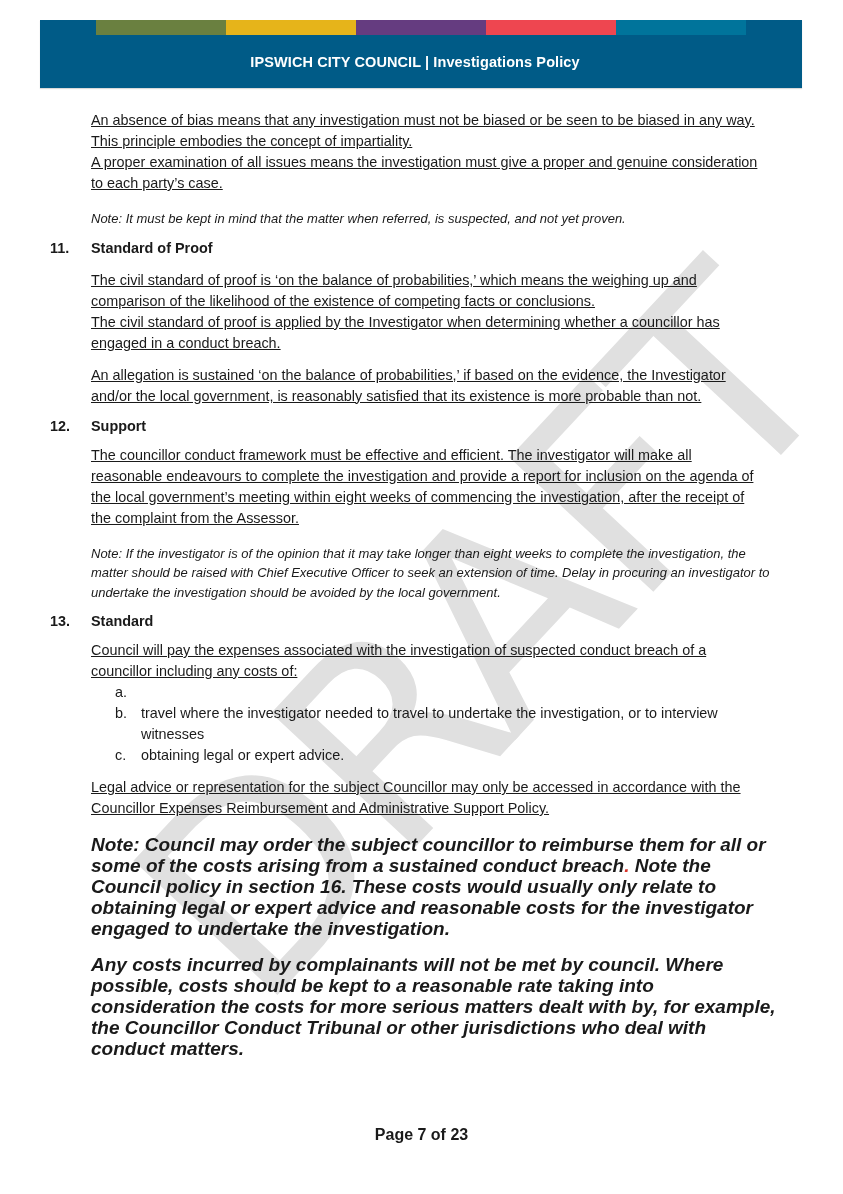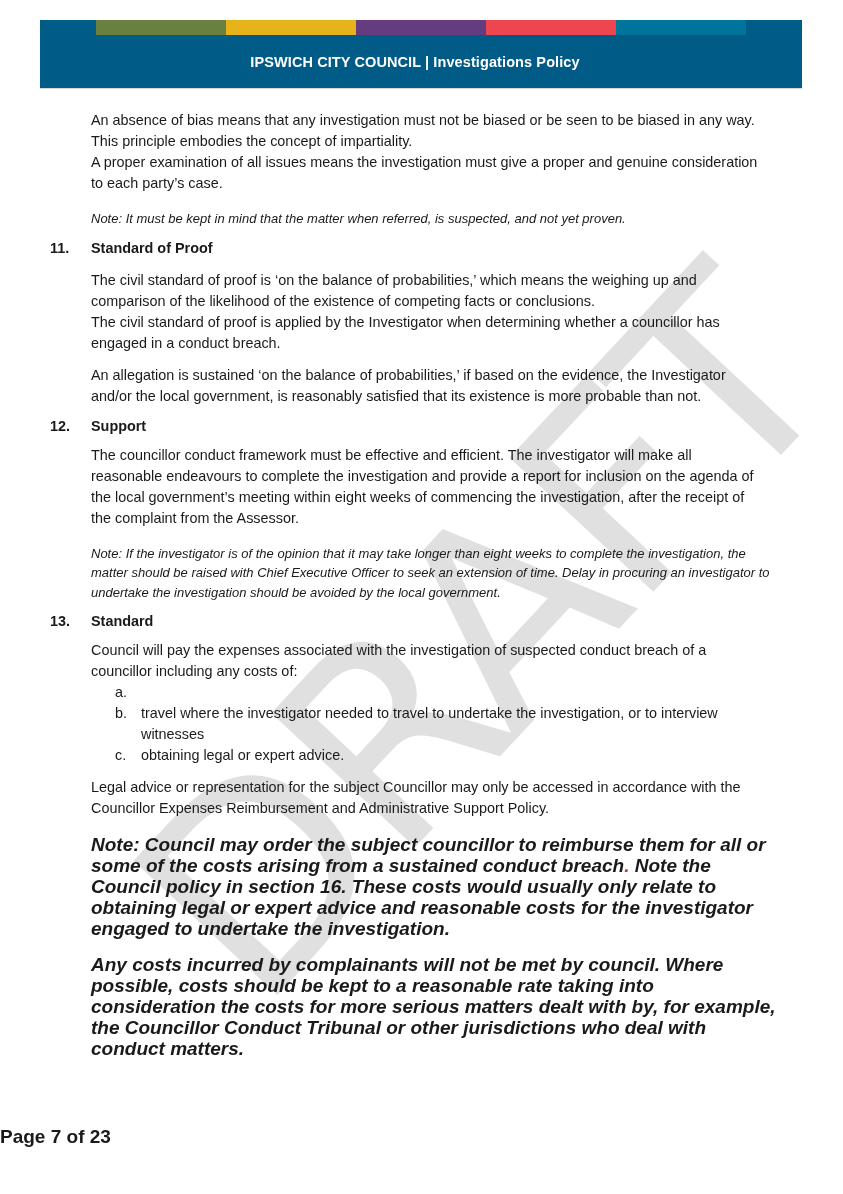--- a/index.html
+++ b/index.html
@@ -68,20 +68,21 @@
       position: absolute;
       left: 50px;
       top: 110px;
       width: 730px;
       z-index: 1;
       font-size: 14.4px;
       line-height: 21px;
     }
     .para {
       margin: 0 16px 0 41px;
+      text-decoration: underline;
     }
     .para.sp {
       margin-top: 11px;
     }
     .note {
       margin: 15px 0 0 41px;
       font-style: italic;
       font-size: 13px;
       line-height: 19.5px;
     }
@@ -114,23 +115,23 @@
       flex-shrink: 0;
     }
     .red-dot {
       color: #d9342b;
     }
     .footer {
       position: absolute;
       left: 0;
       right: 0;
       top: 1126px;
-      text-align: left;
+      text-align: center;
       font-weight: bold;
-      font-size: 19px;
+      font-size: 16px;
     }
   </style>
 </head>
 <body>
 
 <div class="header-bar" style="background: rgb(0, 91, 135);">
   <div class="stripes">
     <div class="stripe" style="background: rgb(106, 128, 64);"></div>
     <div class="stripe" style="background: rgb(230, 180, 26);"></div>
     <div class="stripe" style="background: rgb(101, 60, 128);"></div>

